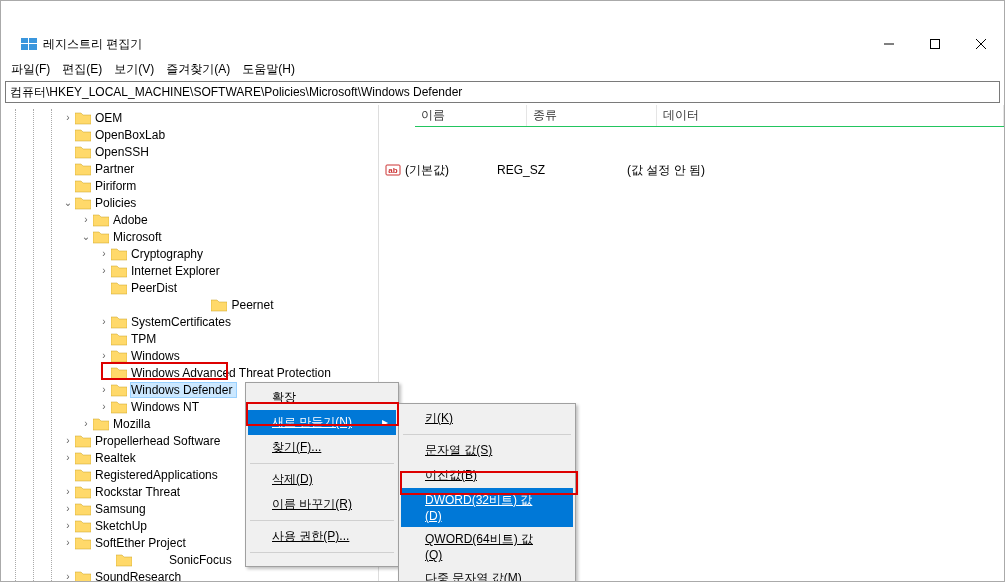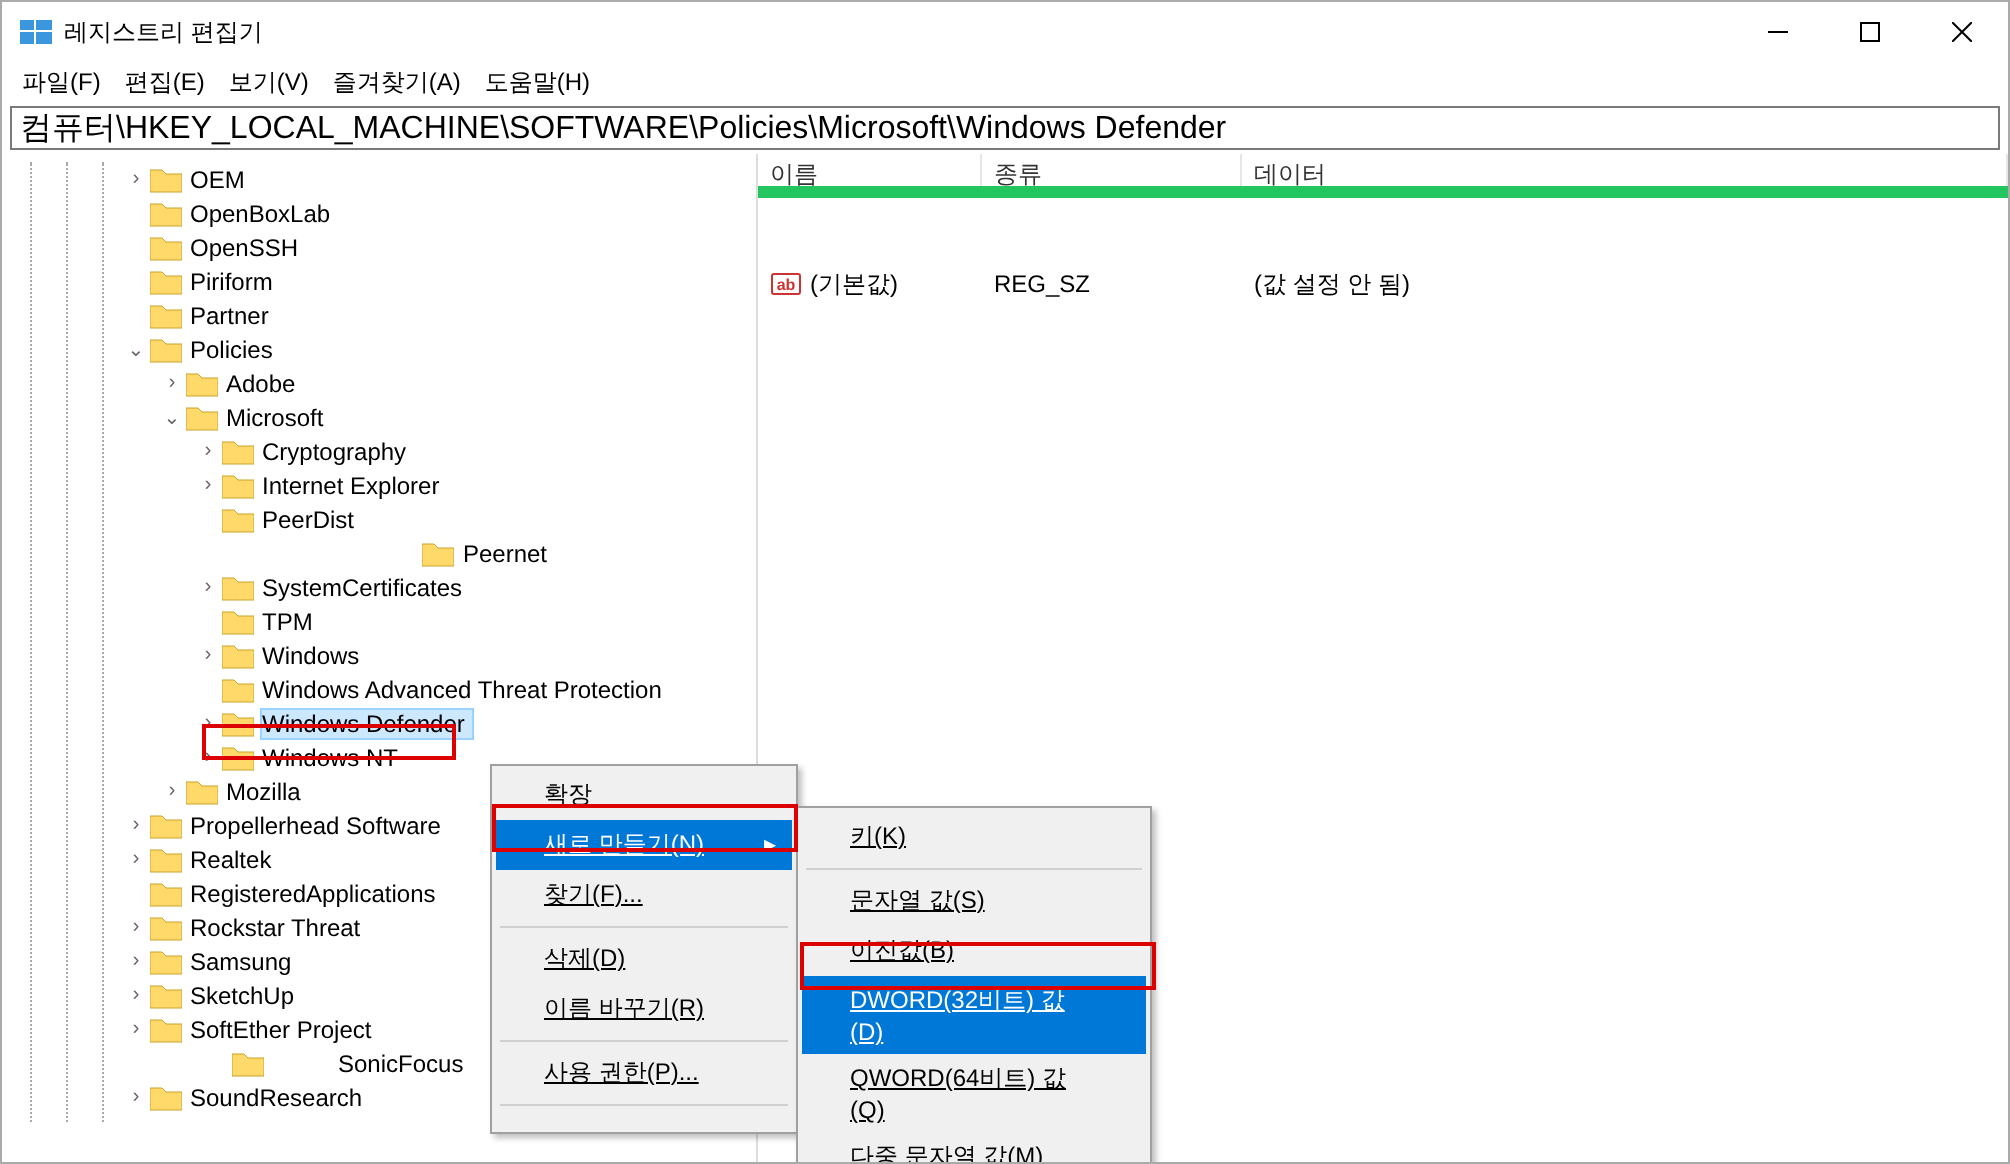--- a/index.html
+++ b/index.html
@@ -1,28 +1,28 @@
 <!DOCTYPE html>
 <html><head>
 <meta charset="utf-8">
 <style>
 * { margin: 0; padding: 0; box-sizing: border-box; font-family: "Segoe UI", "Malgun Gothic", sans-serif; }
 body { width: 1005px; height: 582px; background: #fff; border: 1px solid #aaa; position: relative; overflow: hidden; font-size: 12px; }
-.titlebar { height: 30px; display: flex; align-items: center; padding: 0 0 0 9px; }
+.titlebar { height: 30px; display: flex; align-items: center; padding: 0 0 0 20px; margin-top: 28px; }
 .titlebar .app-icon { width: 16px; height: 16px; margin-right: 6px; }
 .titlebar .title { flex: 1; font-size: 12px; }
 .win-controls { display: flex; height: 30px; }
 .win-btn { width: 46px; height: 30px; display: flex; align-items: center; justify-content: center; }
 .menubar { height: 20px; display: flex; align-items: center; padding: 0 4px; gap: 0; }
 .menubar .menu { padding: 2px 6px; font-size: 12px; }
-.addrbar { height: 22px; border: 1px solid #7a7a7a; margin: 2px 4px 0 4px; padding: 0 4px; display: flex; align-items: center; font-size: 16px; }
+.addrbar { height: 22px; border: 1px solid #7a7a7a; margin: 2px 4px 0 4px; padding: 0 4px; display: flex; align-items: center; font-size: 12px; }
 .content { display: flex; height: calc(100% - 76px); margin-top: 2px; }
 .tree-pane { width: 378px; border-right: 1px solid #ddd; overflow: hidden; padding: 4px 0; position: relative; }
 .list-pane { flex: 1; position: relative; }
-.list-header { display: flex; height: 22px; border-bottom: 6px solid #22c55e; }
+.list-header { display: flex; height: 22px; border-bottom: 1px solid #22c55e; margin-left: 36px; }
 .list-header .col { padding: 2px 6px; font-size: 12px; color: #333; border-right: 1px solid #e5e5e5; }
 .col.name { width: 112px; }
 .col.type { width: 130px; }
 .col.data { flex: 1; }
 .list-row { display: flex; height: 18px; align-items: center; margin-top: 34px; }
 .list-row .name-cell { width: 112px; padding-left: 6px; display: flex; align-items: center; gap: 4px; }
 .list-row .type-cell { width: 130px; padding-left: 6px; }
 .list-row .data-cell { flex: 1; padding-left: 6px; }
 .tree { list-style: none; }
 .tree li { white-space: nowrap; }
@@ -123,32 +123,32 @@
           </div>
         </li>
         <li>
           <div class="node" style="padding-left: 60px;">
             <span class="exp"></span>
             <span class="folder-icon">
               <svg width="16" height="14" viewBox="0 0 16 14">
                 <path d="M0 2 h6 l2 2 h8 v9 h-16 z" fill="#ffd96a" stroke="#c9a227" stroke-width="0.5"></path>
               </svg>
             </span>
+            <span class="label">Partner</span>
+          </div>
+        </li>
+        <li>
+          <div class="node" style="padding-left: 60px;">
+            <span class="exp"></span>
+            <span class="folder-icon">
+              <svg width="16" height="14" viewBox="0 0 16 14">
+                <path d="M0 2 h6 l2 2 h8 v9 h-16 z" fill="#ffd96a" stroke="#c9a227" stroke-width="0.5"></path>
+              </svg>
+            </span>
             <span class="label">Piriform</span>
-          </div>
-        </li>
-        <li>
-          <div class="node" style="padding-left: 60px;">
-            <span class="exp"></span>
-            <span class="folder-icon">
-              <svg width="16" height="14" viewBox="0 0 16 14">
-                <path d="M0 2 h6 l2 2 h8 v9 h-16 z" fill="#ffd96a" stroke="#c9a227" stroke-width="0.5"></path>
-              </svg>
-            </span>
-            <span class="label">Partner</span>
           </div>
         </li>
         <li>
           <div class="node" style="padding-left: 60px;">
             <span class="exp">⌄</span>
             <span class="folder-icon">
               <svg width="16" height="14" viewBox="0 0 16 14">
                 <path d="M0 2 h6 l2 2 h8 v9 h-16 z" fill="#ffd96a" stroke="#c9a227" stroke-width="0.5"></path>
               </svg>
             </span>

